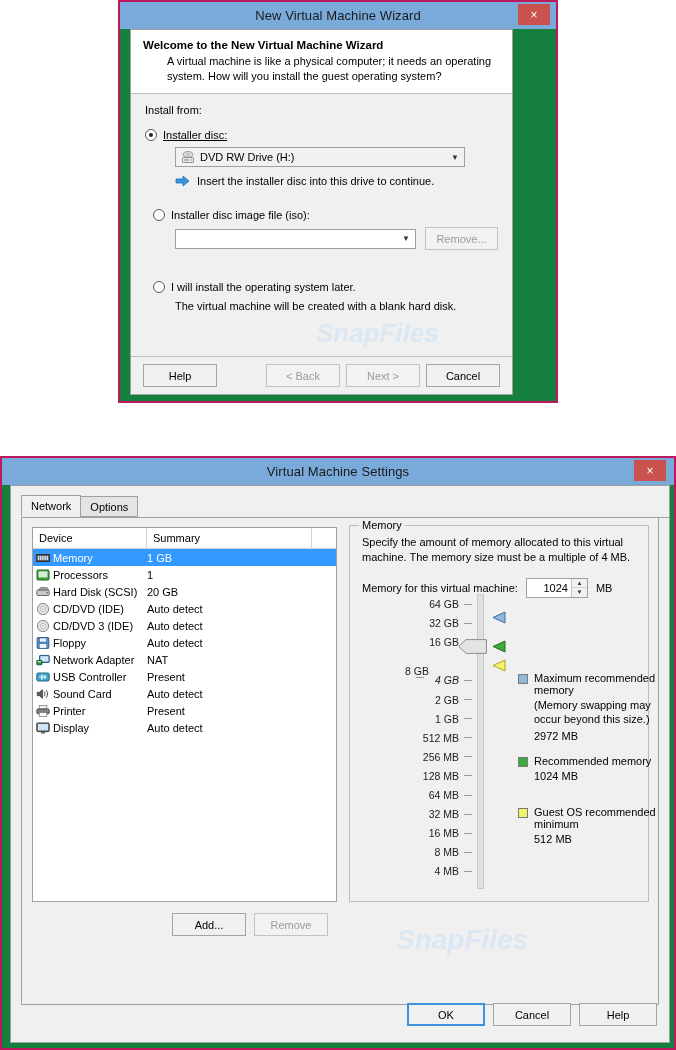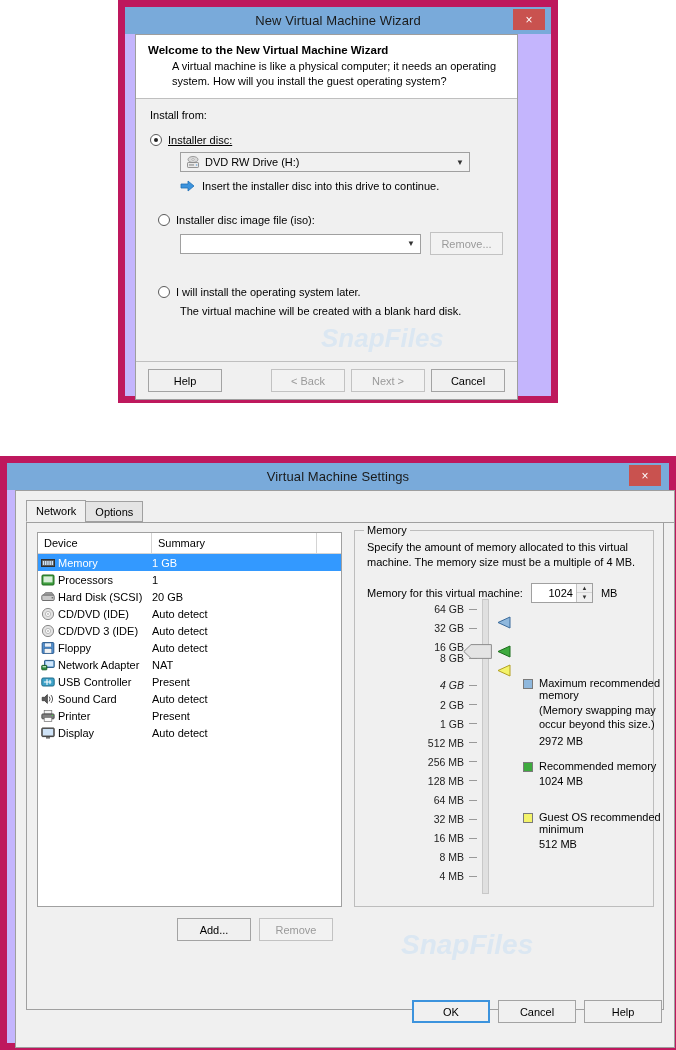--- a/index.html
+++ b/index.html
@@ -9,22 +9,22 @@
     background: #ffffff;
     font-family: "Liberation Sans", sans-serif;
     font-size: 11px;
     color: #000;
     overflow: hidden;
   }
 
   
   .win {
     position: absolute;
-    background: #c4b5fd;
-    border: 7px solid #be185d;
+    background: #15803d;
+    border: 2px solid #be185d;
   }
   .titlebar {
     position: relative;
     height: 27px;
     display: flex;
     align-items: center;
     justify-content: center;
     background: #79aada;
   }
   .titlebar .title {
@@ -311,23 +311,23 @@
     left: 168px;
     width: 140px;
     font-size: 11px;
   }
   .legend .lrow { display: flex; gap: 6px; align-items: flex-start; }
   .sq { width: 10px; height: 10px; flex: none; margin-top: 2px; border: 1px solid #7a7a7a; }
   .legend .sub { margin: 2px 0 0 16px; line-height: 1.3; }
 
   .settings-footer {
     position: absolute;
-    left: 0; right: 0; bottom: 8px;
+    left: 0; right: 0; bottom: 16px;
     height: 39px;
-    display: flex; align-items: flex-start; justify-content: flex-end;
+    display: flex; align-items: flex-end; justify-content: flex-end;
     gap: 8px;
     padding-right: 12px;
   }
 </style>
 </head>
 <body>
 
 <div class="win" id="wizard">
   <div class="titlebar">
     <span class="title">New Virtual Machine Wizard</span>
@@ -604,21 +604,21 @@
               <span class="dash"></span>
             </div>
             <div class="tickrow" style="top: 19.1px;">
               <span>32 GB</span>
               <span class="dash"></span>
             </div>
             <div class="tickrow" style="top: 38.2px;">
               <span>16 GB</span>
               <span class="dash"></span>
             </div>
-            <div class="tickrow" style="top: 49px;">
+            <div class="tickrow" style="top: 68px; flex-direction: column;">
               <span>8 GB</span>
               <span class="dash"></span>
             </div>
             <div class="tickrow" style="top: 76.4px; font-style: italic;">
               <span>4 GB</span>
               <span class="dash"></span>
             </div>
             <div class="tickrow" style="top: 95.5px;">
               <span>2 GB</span>
               <span class="dash"></span>

